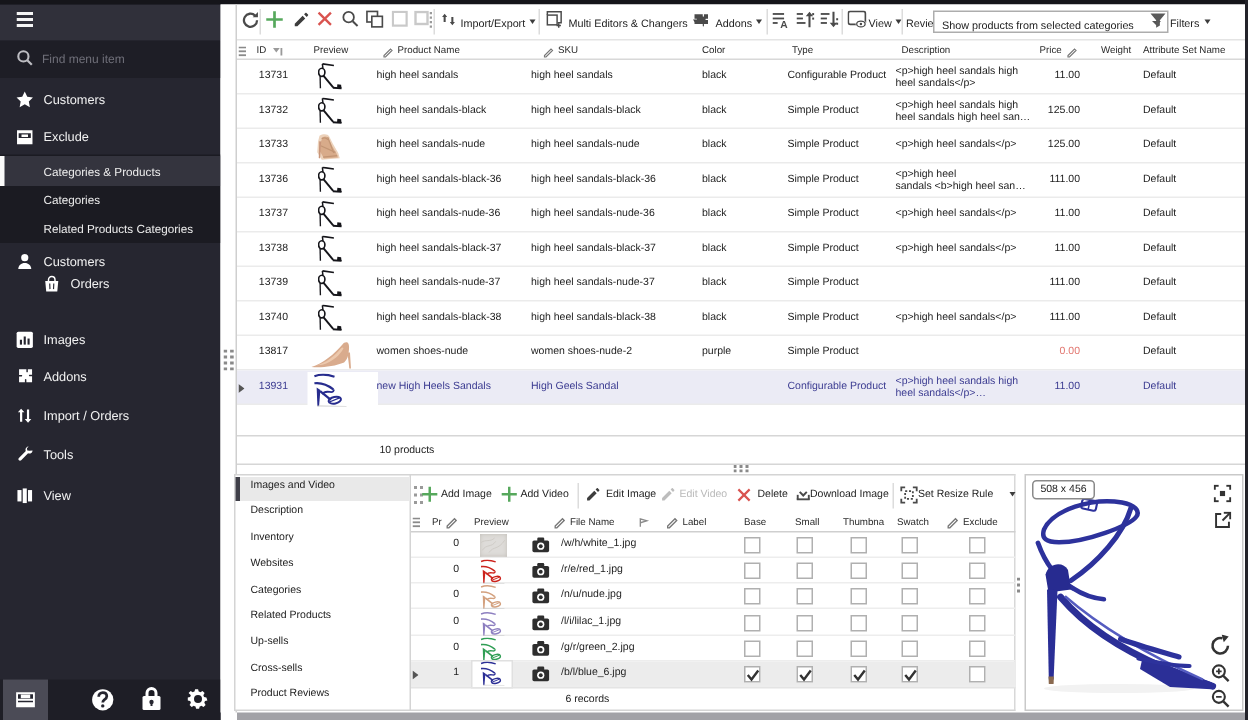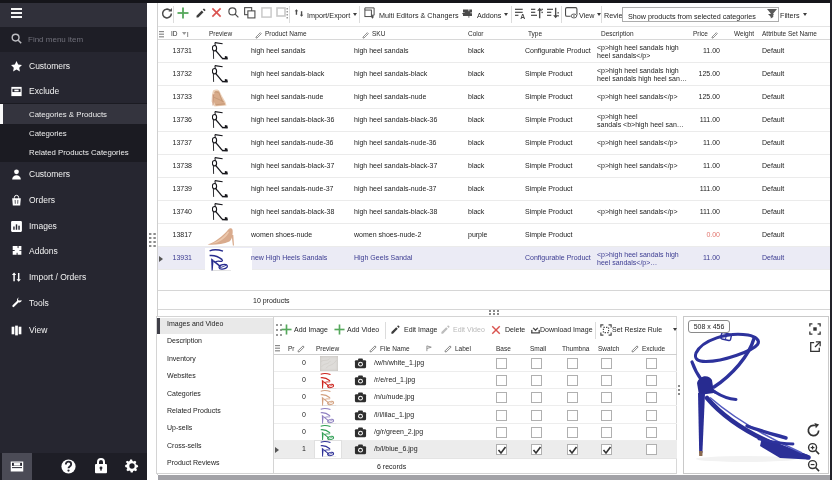--- a/index.html
+++ b/index.html
@@ -140,21 +140,21 @@
     <div class="subitem" style="top:142.5px;">
         <span class="lbl">Related Products Categories</span>
       </div>
     <div class="menuitem" style="top:163px;">
         <svg width="13" height="13" viewBox="0 0 24 24">
           <circle cx="12" cy="7" r="4.4" fill="#fff"></circle>
           <path fill="#fff" d="M4 21c0-4.4 3.6-7.5 8-7.5s8 3.1 8 7.5z"></path>
         </svg>
         <span class="lbl">Customers</span>
       </div>
-    <div class="menuitem" style="top:189px;">
+    <div class="menuitem" style="top:178px;margin-left:18px;">
         <svg width="13" height="13" viewBox="0 0 24 24">
           <path fill="none" stroke="#fff" stroke-width="1.8" d="M8 9V6.5a4 4 0 0 1 8 0V9"></path>
           <path fill="#fff" d="M4 8h16l-1.2 13H5.2z"></path>
           <g stroke="#262630" stroke-width="1.4">
             <line x1="9.5" y1="11" x2="9.8" y2="18"></line>
             <line x1="14.5" y1="11" x2="14.2" y2="18"></line>
           </g>
         </svg>
         <span class="lbl">Orders</span>
       </div>

